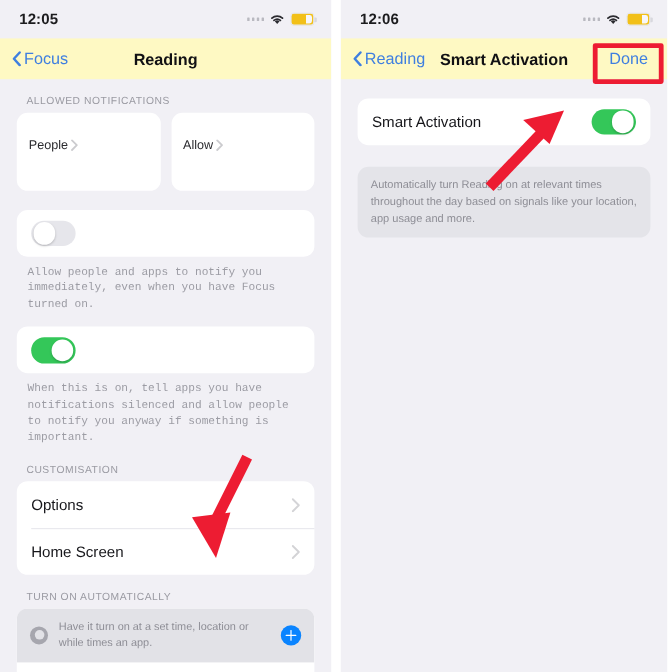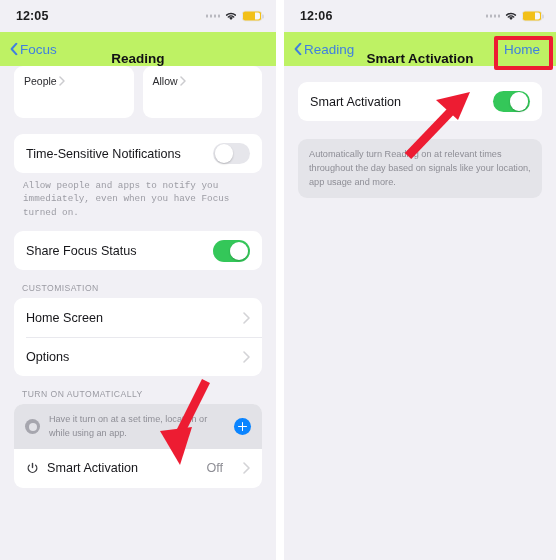--- a/index.html
+++ b/index.html
@@ -49,22 +49,22 @@
     background: #d8d8de;
   }
   .battery .cap-notch {
     position: absolute; right: 1px; top: 1px; bottom: 1px; width: 5px;
     background: #f7f7f9; border-radius: 0 2px 2px 0;
   }
 
   
   .navbar {
     height: 34px; position: relative;
-    display: flex; align-items: flex-end;
-    background: #bef264;
+    display: flex; align-items: center;
+    background: #fef9c3;
   }
   .nav-back {
     position: absolute; left: 10px; top: 50%;
     transform: translateY(-50%);
     display: flex; align-items: center; gap: 2px;
     color: #3f7fe0; font-size: 13.5px;
     white-space: nowrap;
   }
   .chev-left { display: block; }
   .nav-title {
@@ -87,22 +87,22 @@
     text-transform: uppercase;
   }
 
   .card {
     background: #ffffff;
     border-radius: 9px;
   }
 
   .two-up { display: flex; gap: 9px; }
   .two-up .card {
-    flex: 1; height: 52px;
-    padding: 9px 10px;
+    flex: 1; height: 65px;
+    padding: 21px 10px;
   }
   .mini-label {
     display: flex; align-items: center; gap: 2px;
     font-size: 10.5px; color: #2a2a2e;
   }
   .mini-chev { display:block; opacity: .45; }
 
   .row {
     display: flex; align-items: center;
     min-height: 39px;
@@ -224,20 +224,21 @@
         <svg class="chev-left" width="8" height="13" viewBox="0 0 8 13">
           <path d="M6.4 1.2 L1.6 6.5 L6.4 11.8" stroke="#3f7fe0" stroke-width="2" fill="none" stroke-linecap="round" stroke-linejoin="round"></path>
         </svg>
         <span>Focus</span>
       </span>
       <span class="nav-title">Reading</span>
     </div>
 
     <div class="content">
 
+      <div class="group-header">ALLOWED NOTIFICATIONS</div>
 
       <div class="two-up">
         <div class="card">
           <span class="mini-label">
             <span>People</span>
             <svg class="mini-chev" width="6" height="10" viewBox="0 0 6 10">
               <path d="M1 1 L5 5 L1 9" stroke="#8e8e95" stroke-width="1.5" fill="none" stroke-linecap="round" stroke-linejoin="round"></path>
             </svg>
           </span>
         </div>
@@ -248,62 +249,61 @@
               <path d="M1 1 L5 5 L1 9" stroke="#8e8e95" stroke-width="1.5" fill="none" stroke-linecap="round" stroke-linejoin="round"></path>
             </svg>
           </span>
         </div>
       </div>
 
       <div style="height:16px"></div>
 
       <div class="card">
         <div class="row">
-          <span class="row-label">Time-Sensitive Notifications</span>
           <span class="toggle off">
               <span class="knob"></span>
             </span>
         </div>
       </div>
       <div class="footnote">Allow people and apps to notify you immediately, even when you have Focus turned on.</div>
 
       <div style="height:10px"></div>
 
       <div class="card">
         <div class="row">
-          <span class="row-label">Share Focus Status</span>
           <span class="toggle on">
               <span class="knob"></span>
             </span>
         </div>
       </div>
+      <div class="footnote">When this is on, tell apps you have notifications silenced and allow people to notify you anyway if something is important.</div>
 
       <div class="group-header">CUSTOMISATION</div>
 
       <div class="card">
+        <div class="row">
+          <span class="row-label">Options</span>
+          <svg class="chev-right" width="7" height="12" viewBox="0 0 7 12">
+            <path d="M1 1 L6 6 L1 11" stroke="#8e8e95" stroke-width="1.6" fill="none" stroke-linecap="round" stroke-linejoin="round"></path>
+          </svg>
+        </div>
         <div class="row">
           <span class="row-label">Home Screen</span>
           <svg class="chev-right" width="7" height="12" viewBox="0 0 7 12">
             <path d="M1 1 L6 6 L1 11" stroke="#8e8e95" stroke-width="1.6" fill="none" stroke-linecap="round" stroke-linejoin="round"></path>
           </svg>
         </div>
-        <div class="row">
-          <span class="row-label">Options</span>
-          <svg class="chev-right" width="7" height="12" viewBox="0 0 7 12">
-            <path d="M1 1 L6 6 L1 11" stroke="#8e8e95" stroke-width="1.6" fill="none" stroke-linecap="round" stroke-linejoin="round"></path>
-          </svg>
-        </div>
       </div>
 
       <div class="group-header">TURN ON AUTOMATICALLY</div>
 
       <div class="auto-card">
         <div class="auto-hint">
           <span class="auto-hint-ico"></span>
-          <span class="auto-hint-text">Have it turn on at a set time, location or while using an app.</span>
+          <span class="auto-hint-text">Have it turn on at a set time, location or while times an app.</span>
           <span class="plus-btn"></span>
         </div>
         <div class="row">
           <svg class="power-ico" width="13" height="13" viewBox="0 0 13 13">
             <path d="M6.5 1.4 V5.6" stroke="#3a3a3f" stroke-width="1.4" fill="none" stroke-linecap="round"></path>
             <path d="M3.4 3.1 A4.3 4.3 0 1 0 9.6 3.1" stroke="#3a3a3f" stroke-width="1.3" fill="none" stroke-linecap="round"></path>
           </svg>
           <span class="row-label">Smart Activation</span>
           <span class="row-value">Off</span>
           <svg class="chev-right" width="7" height="12" viewBox="0 0 7 12">
@@ -340,21 +340,21 @@
     </div>
 
     <div class="navbar">
       <span class="nav-back">
         <svg class="chev-left" width="8" height="13" viewBox="0 0 8 13">
           <path d="M6.4 1.2 L1.6 6.5 L6.4 11.8" stroke="#3f7fe0" stroke-width="2" fill="none" stroke-linecap="round" stroke-linejoin="round"></path>
         </svg>
         <span>Reading</span>
       </span>
       <span class="nav-title">Smart Activation</span>
-      <span class="nav-done">Home</span>
+      <span class="nav-done">Done</span>
     </div>
 
     <div class="content">
       <div style="height:16px"></div>
       <div class="card">
         <div class="row">
           <span class="row-label">Smart Activation</span>
           <span class="toggle on">
               <span class="knob"></span>
             </span>

